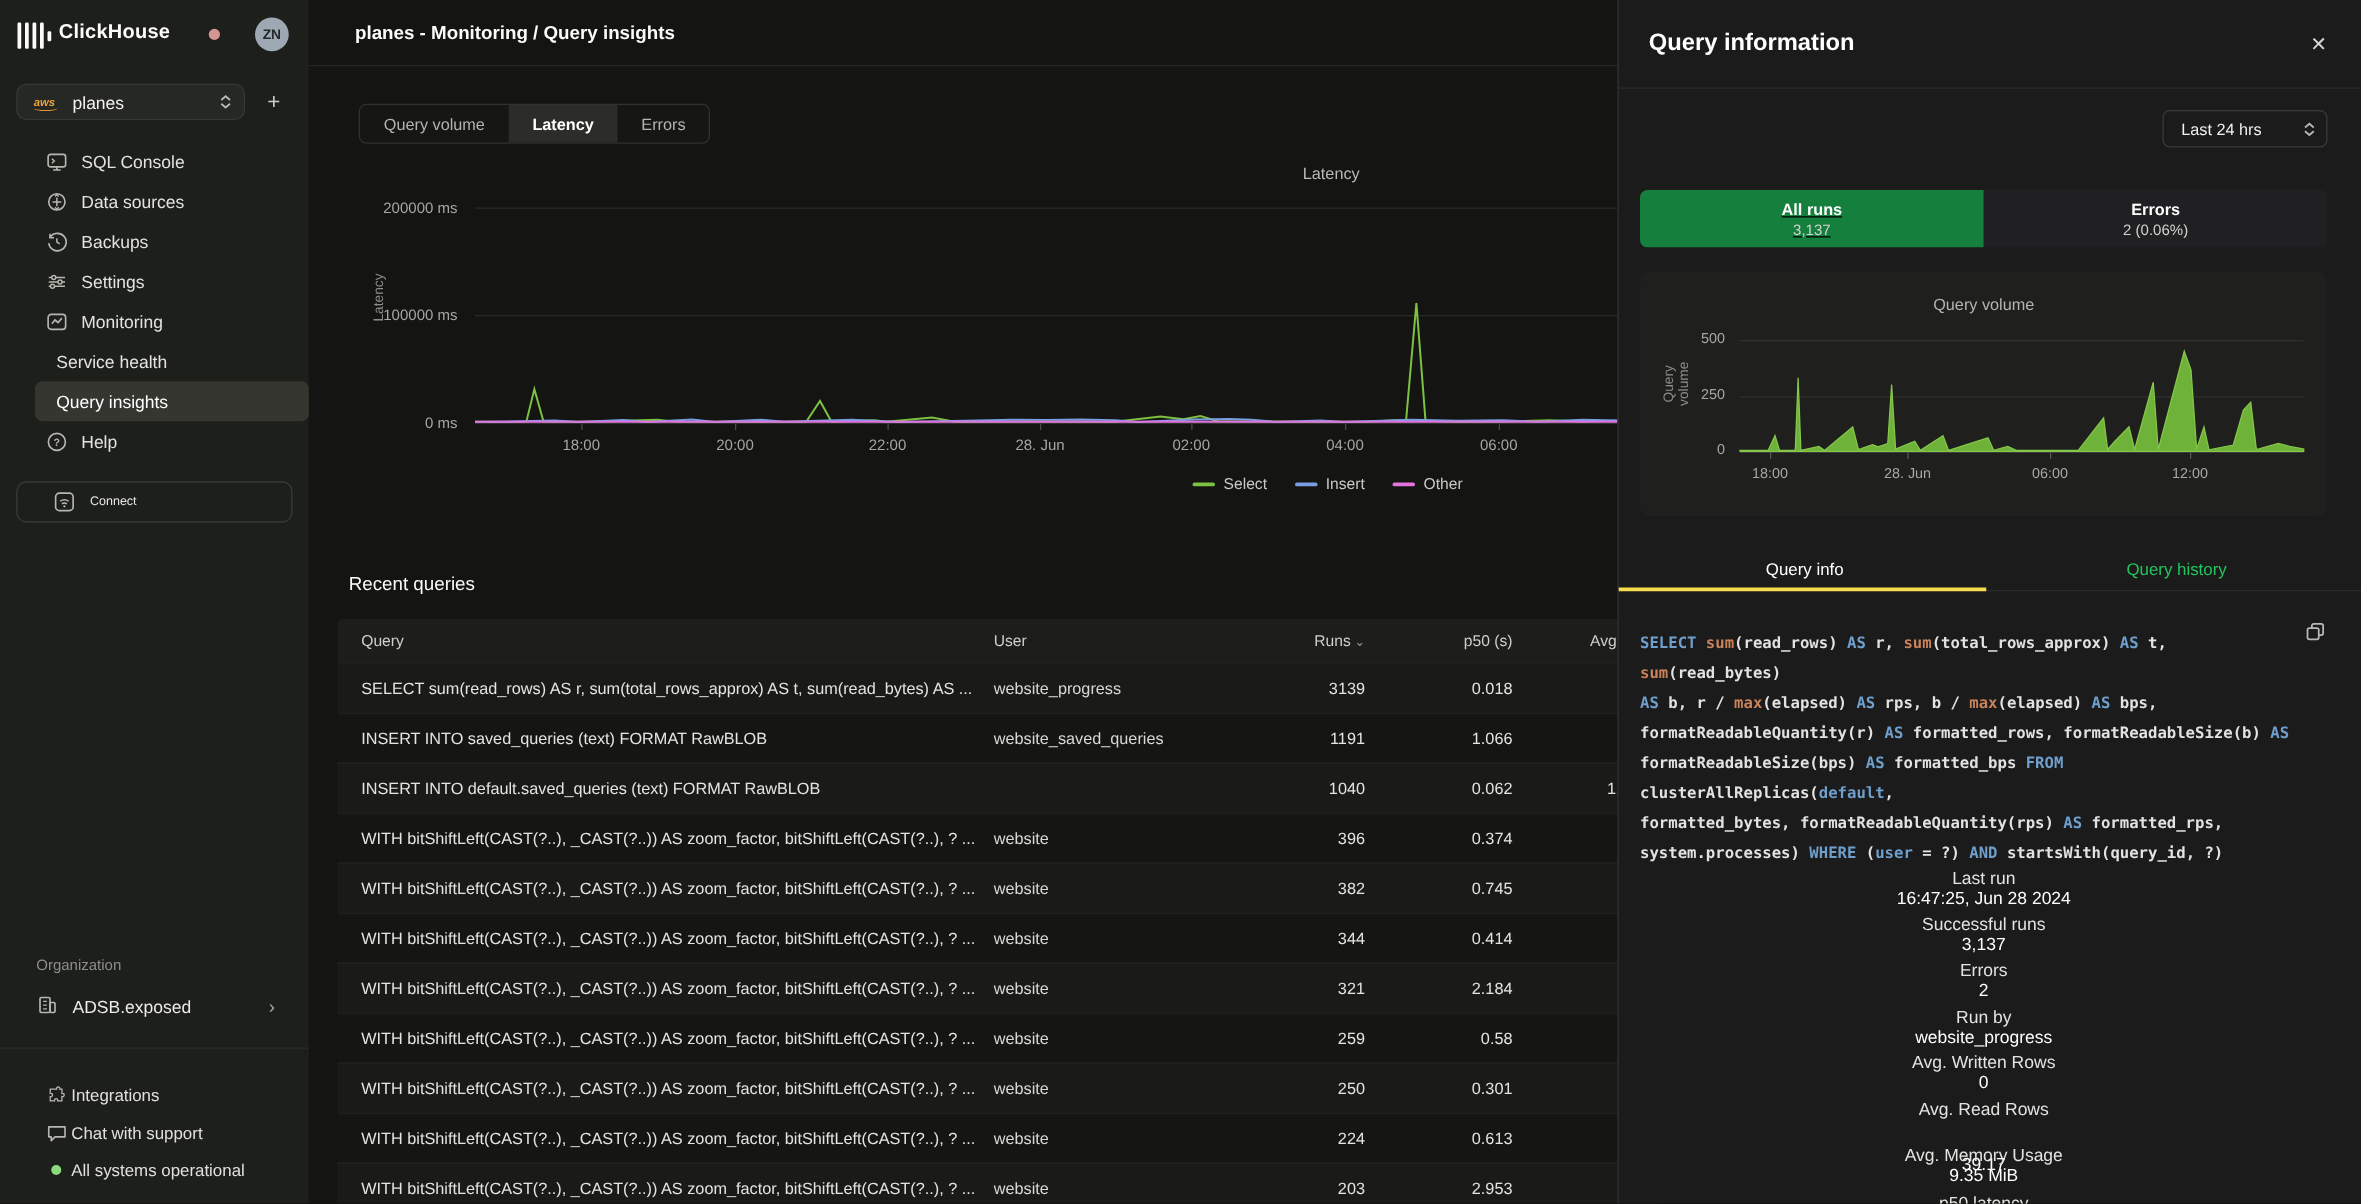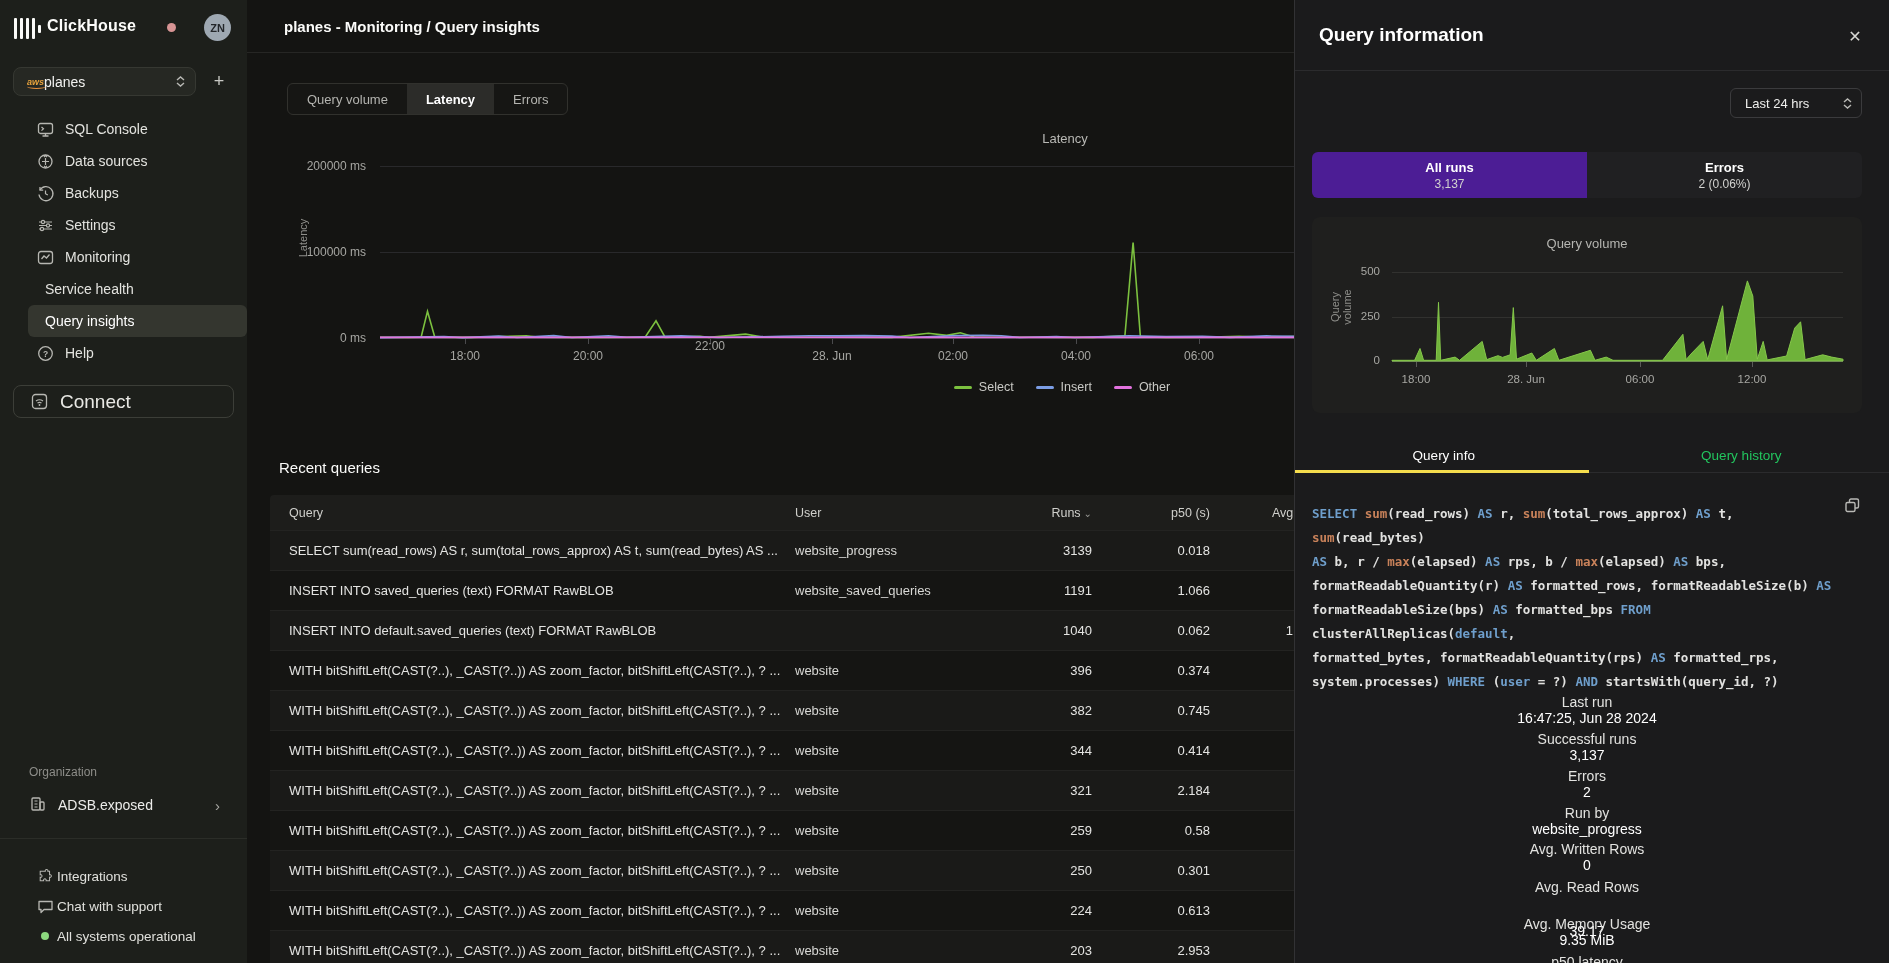--- a/index.html
+++ b/index.html
@@ -15,32 +15,32 @@
   .logo-bars i.s { top:7px; height:8px; }
   .logo-text { position:absolute; left:47px; top:7px; font-size:16px; font-weight:700; color:#fcfcfa; letter-spacing:.2px; }
   .notif-dot { position:absolute; left:167px; top:13px; width:9px; height:9px; border-radius:50%; background:#d79494; }
   .avatar { position:absolute; left:204px; top:4px; width:27px; height:27px; border-radius:50%; background:#9ea8b2;
             color:#23262a; font-size:11px; font-weight:700; display:flex; align-items:center; justify-content:center; }
   .service-selector { position:absolute; left:13px; top:67px; width:183px; height:29px; background:#262823;
             border:1px solid #363832; border-radius:8px; display:flex; align-items:center; cursor:pointer; }
   .aws-badge { margin-left:13px; font-size:9px; font-weight:700; font-style:italic; color:#e8a33d; position:relative; }
   .aws-badge::after { content:""; position:absolute; left:0; right:-2px; bottom:-2px; height:4px;
             border-bottom:1.5px solid #e8913d; border-radius:50%; }
-  .service-name { font-size:14px; color:#f2f2f0; }
+  .service-name { margin-left:14px; font-size:14px; color:#f2f2f0; }
   .sel-chevrons { margin-left:auto; margin-right:10px; display:flex; flex-direction:column; gap:1px; color:#b9b9b5; }
   .add-btn { position:absolute; left:206px; top:68px; width:26px; height:26px; background:none; border:none;
              color:#c9c9c5; font-size:18px; cursor:pointer; }
   .nav { position:absolute; left:0; top:113px; width:247px; }
   .nav-item { height:32px; margin:0 0 0 28px; border-radius:6px; display:flex; align-items:center; cursor:pointer;
               color:#e3e3df; font-size:14px; }
   .nav-item .nicon { width:18px; height:18px; margin-left:8px; margin-right:11px; color:#b7b7b2; display:flex; align-items:center; justify-content:center; }
   .nav-item.indent { padding-left:17px; }
   .nav-item.active { background:#34362f; color:#ffffff; margin-right:0; }
   .connect-btn { position:absolute; left:13px; top:385px; width:221px; height:33px; background:none; cursor:pointer;
-                 border:1px solid #3c3e38; border-radius:8px; display:flex; align-items:center; color:#e8e8e4; font-size:19px; }
+                 border:1px solid #3c3e38; border-radius:8px; display:flex; align-items:center; color:#e8e8e4; font-size:10px;padding-left:12px; }
   .connect-btn .nicon { width:18px; height:18px; margin-left:16px; margin-right:12px; color:#b7b7b2; }
   .org-label { position:absolute; left:29px; top:765px; font-size:12px; color:#8d8d89; }
   .org-row { position:absolute; left:13px; top:790px; width:221px; height:30px; display:flex; align-items:center;
              cursor:pointer; font-size:14px; color:#ececea; }
   .org-row .nicon { width:18px; height:18px; margin-left:17px; margin-right:10px; color:#b7b7b2; }
   .org-chevron { margin-left:auto; margin-right:14px; color:#a7a7a3; font-size:15px; }
   .sidebar-divider { position:absolute; left:0; top:838px; width:247px; height:1px; background:#2b2d28; }
   .foot { position:absolute; left:0; top:861px; width:247px; }
   .foot-item { height:30px; display:flex; align-items:center; cursor:pointer; font-size:13.5px; color:#e0e0dc; }
   .foot-item .nicon { width:18px; height:18px; margin-left:36px; margin-right:3px; color:#b7b7b2; display:flex; align-items:center; justify-content:center; }
@@ -91,21 +91,21 @@
   .range-select { position:absolute; left:435px; top:88px; width:132px; height:30px; border:1px solid #3b3b3d;
                   border-radius:6px; background:none; color:#efefed; font-size:13px; display:flex;
                   align-items:center; cursor:pointer; }
   .range-select span.lbl { margin-left:14px; }
   .range-select .sel-chevrons { margin-right:9px; }
   .seg { position:absolute; left:17px; top:152px; width:550px; height:46px; border-radius:6px; overflow:hidden; display:flex; }
   .seg-btn { flex:1; border:none; cursor:pointer; font-family:inherit; display:flex; flex-direction:column;
              align-items:center; justify-content:center; gap:2px; }
   .seg-btn .t { font-size:13px; font-weight:700; color:#ffffff; }
   .seg-btn .v { font-size:12px; color:#d2d2cf; }
-  .seg-btn.on { background:#4c1d95; }
+  .seg-btn.on { background:#15803d;text-decoration:underline; }
   .seg-btn.off { background:#202022; }
   .mini-card { position:absolute; left:17px; top:217px; width:550px; height:196px; background:#1f1f1e; border-radius:8px; }
   .mini-title { position:absolute; left:125px; top:19px; width:300px; text-align:center; font-size:13px; color:#b5b5b1; }
   .mini-ylabel { position:absolute; left:8px; top:78px; width:42px; font-size:11px; color:#8f8f8b;
                  transform:rotate(-90deg); transform-origin:center; text-align:center; }
   .mini-ytick { position:absolute; width:40px; text-align:right; font-size:11.5px; color:#a7a7a3; }
   .mini-xtick { position:absolute; width:60px; text-align:center; font-size:11.5px; color:#a7a7a3; }
   .info-tabs { position:absolute; left:0; top:438px; width:595px; height:34px; display:flex; }
   .info-tab { flex:1; background:none; border:none; font-family:inherit; font-size:13.5px; cursor:pointer; }
   .info-tab.on { color:#ffffff; }
@@ -297,21 +297,21 @@
           <div class="axisline" style="left: 133px; width: 914px; top: 338px;"></div>
           <div class="ytick" style="left: 49px; top: 245px;">100000 ms</div>
           <div class="gridline" style="left: 133px; width: 914px; top: 252px;"></div>
           <div class="ytick" style="left: 49px; top: 159px;">200000 ms</div>
           <div class="gridline" style="left: 133px; width: 914px; top: 166px;"></div>
           <div class="xtickmark" style="left: 218px; top: 339px;"></div>
           <div class="xtick" style="left: 188px; top: 349px;">18:00</div>
           <div class="xtickmark" style="left: 341px; top: 339px;"></div>
           <div class="xtick" style="left: 311px; top: 349px;">20:00</div>
           <div class="xtickmark" style="left: 463px; top: 339px;"></div>
-          <div class="xtick" style="left: 433px; top: 339px;">22:00</div>
+          <div class="xtick" style="left: 433px; top: 349px;">22:00</div>
           <div class="xtickmark" style="left: 585px; top: 339px;"></div>
           <div class="xtick" style="left: 555px; top: 349px;">28. Jun</div>
           <div class="xtickmark" style="left: 706px; top: 339px;"></div>
           <div class="xtick" style="left: 676px; top: 349px;">02:00</div>
           <div class="xtickmark" style="left: 829px; top: 339px;"></div>
           <div class="xtick" style="left: 799px; top: 349px;">04:00</div>
           <div class="xtickmark" style="left: 952px; top: 339px;"></div>
           <div class="xtick" style="left: 922px; top: 349px;">06:00</div>
         </div>
       <svg id="lat-svg" width="914" height="211" style="left: 133px; top: 127px;">

